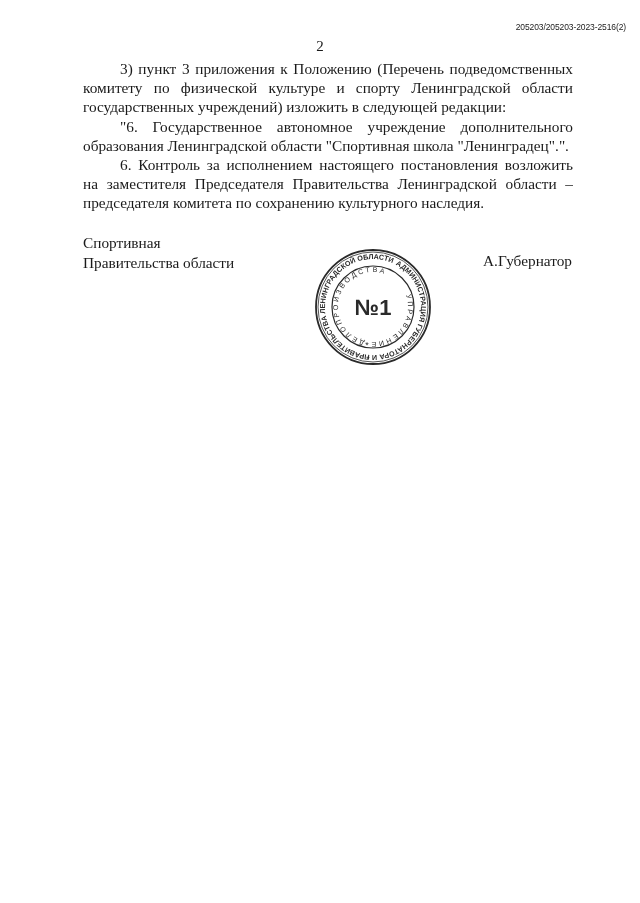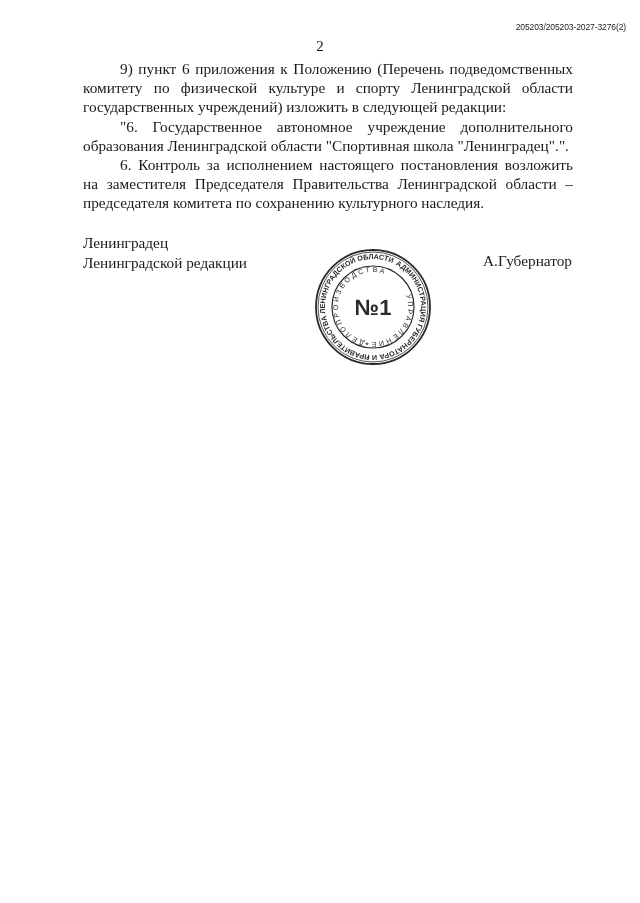--- a/index.html
+++ b/index.html
@@ -13,32 +13,32 @@
                  font-size: 15.3px; line-height: 19.2px; }
     .para { text-align: justify; text-indent: 37px; margin: 0; }
     .sig-block { position: absolute; left: 83px; top: 233px; font-size: 15.3px; line-height: 19.5px; }
     .sig-name { position: absolute; right: 68px; top: 252px; font-size: 15.3px; }
     .stamp { position: absolute; left: 313px; top: 247px; width: 120px; height: 120px; }
     .stamp svg text { font-family: "Liberation Sans", sans-serif; }
   </style>
 </head>
 <body>
 
-<div class="doc-id">205203/205203-2027-3276(2)</div>
+<div class="doc-id">205203/205203-2023-2516(2)</div>
 <div class="page-num">2</div>
 
 <div class="body-text">
-  <p class="para">9) пункт 6 приложения к Положению (Перечень подведомственных комитету по физической культуре и спорту Ленинградской области государственных учреждений) изложить в следующей редакции:</p>
+  <p class="para">3) пункт 3 приложения к Положению (Перечень подведомственных комитету по физической культуре и спорту Ленинградской области государственных учреждений) изложить в следующей редакции:</p>
   <p class="para">"6. Государственное автономное учреждение дополнительного образования Ленинградской области "Спортивная школа "Ленинградец".".</p>
   <p class="para">6. Контроль за исполнением настоящего постановления возложить на заместителя Председателя Правительства Ленинградской области – председателя комитета по сохранению культурного наследия.</p>
 </div>
 
 <div class="sig-block">
-  <div>Ленинградец</div>
-  <div>Ленинградской редакции</div>
+  <div>Спортивная</div>
+  <div>Правительства области</div>
 </div>
 <div class="sig-name">А.Губернатор</div>
 
 <div class="stamp">
   <svg width="120" height="120" viewBox="0 0 120 120">
     <defs>
       <path id="outerArc" d="M 60,60 m -48,0 a 48,48 0 1,1 96,0 a 48,48 0 1,1 -96,0" transform="rotate(118 60 60)"></path>
       <path id="innerArc" d="M 60,60 m -35,0 a 35,35 0 1,1 70,0 a 35,35 0 1,1 -70,0" transform="rotate(160 60 60)"></path>
     </defs>
     <circle cx="60" cy="60" r="57" fill="none" stroke="#2a2a2a" stroke-width="1.8"></circle>

